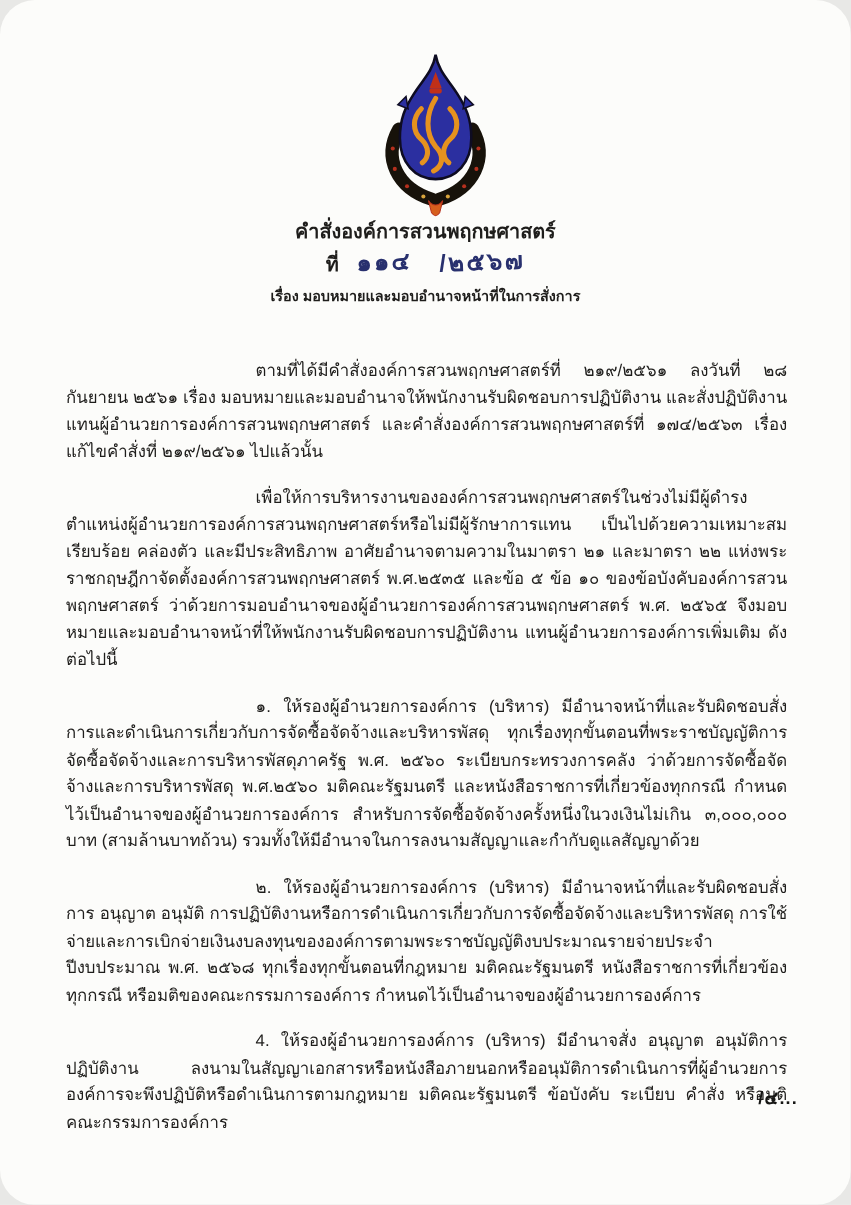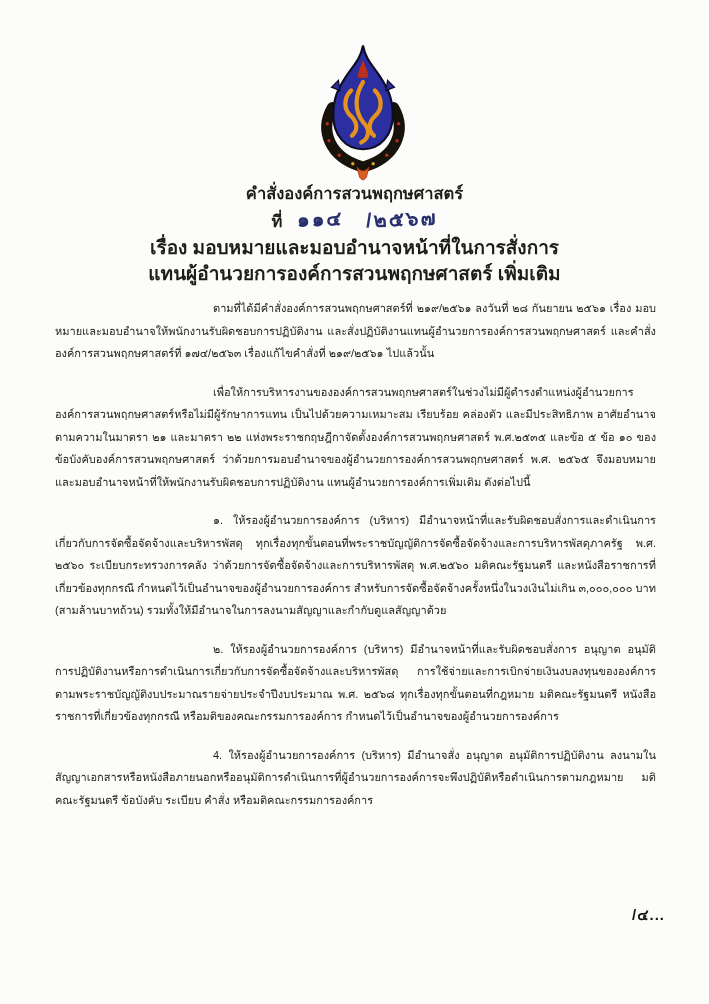--- a/index.html
+++ b/index.html
@@ -9,20 +9,21 @@
     font-family: "Liberation Sans", "DejaVu Sans", sans-serif;
   }
   .page {
     position: relative;
     width: 709px;
     height: 1004px;
     margin: 0 auto;
     background: #fcfcfa;
     color: #1e1d1b;
     overflow: hidden;
+    border-radius: 29px;
   }
   
   .emblem {
     position: absolute;
     top: 36px;
     left: calc(50% + 8px);
     transform: translateX(-50%);
     width: 102px;
     height: 150px;
   }
@@ -50,34 +51,34 @@
     display: inline-block;
     font-size: 20px;
     font-weight: 600;
     color: #28306e;
     letter-spacing: 2px;
     transform: rotate(-2deg) translateY(-1px);
   }
   .hw-num { margin-left: 10px; }
   .hw-year { margin-left: 18px; }
   .subject {
-    font-size: 19px;
+    font-size: 12px;
     font-weight: 700;
     line-height: 25.5px;
   }
   
   .content {
     position: absolute;
     top: 297px;
     left: 55px;
     width: 601px;
   }
   .content p {
     margin: 0 0 16px 0;
-    font-size: 11px;
+    font-size: 14px;
     line-height: 22.5px;
     text-indent: 158px;
     text-align: justify;
   }
   
   .page-marker {
     position: absolute;
     top: 903px;
     right: 44px;
     font-size: 15px;
@@ -127,21 +128,20 @@
   </div>
 
   <div class="title-block">
     <div class="doc-title">คำสั่งองค์การสวนพฤกษศาสตร์</div>
     <div class="order-line">
       <span>ที่</span>
       <span class="handwritten hw-num">๑๑๔</span>
       <span class="handwritten hw-year">/๒๕๖๗</span>
     </div>
     <div class="subject">เรื่อง มอบหมายและมอบอำนาจหน้าที่ในการสั่งการ</div>
-    <div class="subject">แทนผู้อำนวยการองค์การสวนพฤกษศาสตร์ เพิ่มเติม</div>
   </div>
 
   <div class="content">
     <p>ตามที่ได้มีคำสั่งองค์การสวนพฤกษศาสตร์ที่ ๒๑๙/๒๕๖๑ ลงวันที่ ๒๘ กันยายน ๒๕๖๑ เรื่อง มอบหมายและมอบอำนาจให้พนักงานรับผิดชอบการปฏิบัติงาน และสั่งปฏิบัติงานแทนผู้อำนวยการองค์การสวนพฤกษศาสตร์ และคำสั่งองค์การสวนพฤกษศาสตร์ที่ ๑๗๔/๒๕๖๓ เรื่องแก้ไขคำสั่งที่ ๒๑๙/๒๕๖๑ ไปแล้วนั้น</p>
     <p>เพื่อให้การบริหารงานขององค์การสวนพฤกษศาสตร์ในช่วงไม่มีผู้ดำรงตำแหน่งผู้อำนวยการองค์การสวนพฤกษศาสตร์หรือไม่มีผู้รักษาการแทน เป็นไปด้วยความเหมาะสม เรียบร้อย คล่องตัว และมีประสิทธิภาพ อาศัยอำนาจตามความในมาตรา ๒๑ และมาตรา ๒๒ แห่งพระราชกฤษฎีกาจัดตั้งองค์การสวนพฤกษศาสตร์ พ.ศ.๒๕๓๕ และข้อ ๕ ข้อ ๑๐ ของข้อบังคับองค์การสวนพฤกษศาสตร์ ว่าด้วยการมอบอำนาจของผู้อำนวยการองค์การสวนพฤกษศาสตร์ พ.ศ. ๒๕๖๕ จึงมอบหมายและมอบอำนาจหน้าที่ให้พนักงานรับผิดชอบการปฏิบัติงาน แทนผู้อำนวยการองค์การเพิ่มเติม ดังต่อไปนี้</p>
     <p>๑. ให้รองผู้อำนวยการองค์การ (บริหาร) มีอำนาจหน้าที่และรับผิดชอบสั่งการและดำเนินการเกี่ยวกับการจัดซื้อจัดจ้างและบริหารพัสดุ ทุกเรื่องทุกขั้นตอนที่พระราชบัญญัติการจัดซื้อจัดจ้างและการบริหารพัสดุภาครัฐ พ.ศ. ๒๕๖๐ ระเบียบกระทรวงการคลัง ว่าด้วยการจัดซื้อจัดจ้างและการบริหารพัสดุ พ.ศ.๒๕๖๐ มติคณะรัฐมนตรี และหนังสือราชการที่เกี่ยวข้องทุกกรณี กำหนดไว้เป็นอำนาจของผู้อำนวยการองค์การ สำหรับการจัดซื้อจัดจ้างครั้งหนึ่งในวงเงินไม่เกิน ๓,๐๐๐,๐๐๐ บาท (สามล้านบาทถ้วน) รวมทั้งให้มีอำนาจในการลงนามสัญญาและกำกับดูแลสัญญาด้วย</p>
     <p>๒. ให้รองผู้อำนวยการองค์การ (บริหาร) มีอำนาจหน้าที่และรับผิดชอบสั่งการ อนุญาต อนุมัติ การปฏิบัติงานหรือการดำเนินการเกี่ยวกับการจัดซื้อจัดจ้างและบริหารพัสดุ การใช้จ่ายและการเบิกจ่ายเงินงบลงทุนขององค์การตามพระราชบัญญัติงบประมาณรายจ่ายประจำปีงบประมาณ พ.ศ. ๒๕๖๘ ทุกเรื่องทุกขั้นตอนที่กฎหมาย มติคณะรัฐมนตรี หนังสือราชการที่เกี่ยวข้องทุกกรณี หรือมติของคณะกรรมการองค์การ กำหนดไว้เป็นอำนาจของผู้อำนวยการองค์การ</p>
     <p>4. ให้รองผู้อำนวยการองค์การ (บริหาร) มีอำนาจสั่ง อนุญาต อนุมัติการปฏิบัติงาน ลงนามในสัญญาเอกสารหรือหนังสือภายนอกหรืออนุมัติการดำเนินการที่ผู้อำนวยการองค์การจะพึงปฏิบัติหรือดำเนินการตามกฎหมาย มติคณะรัฐมนตรี ข้อบังคับ ระเบียบ คำสั่ง หรือมติคณะกรรมการองค์การ</p>
   </div>
 

